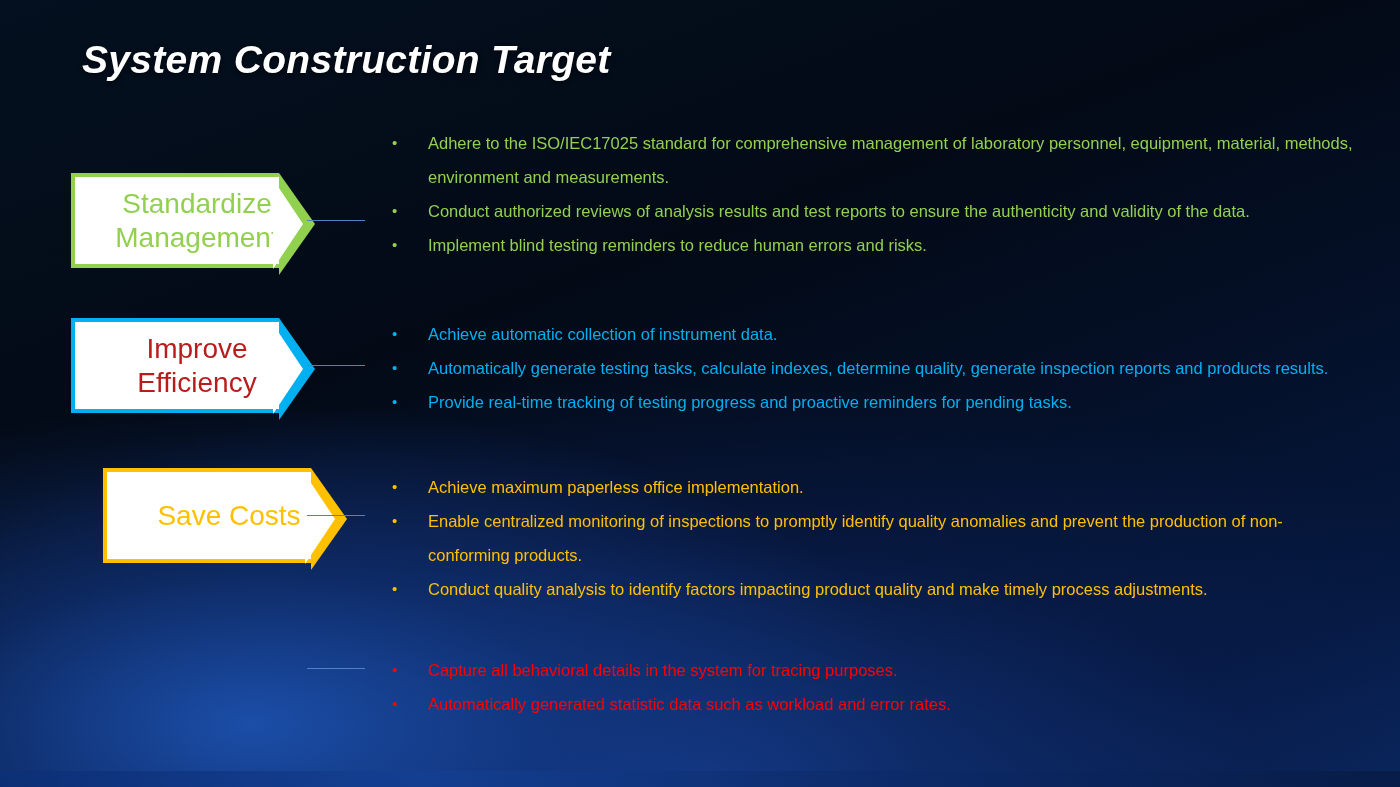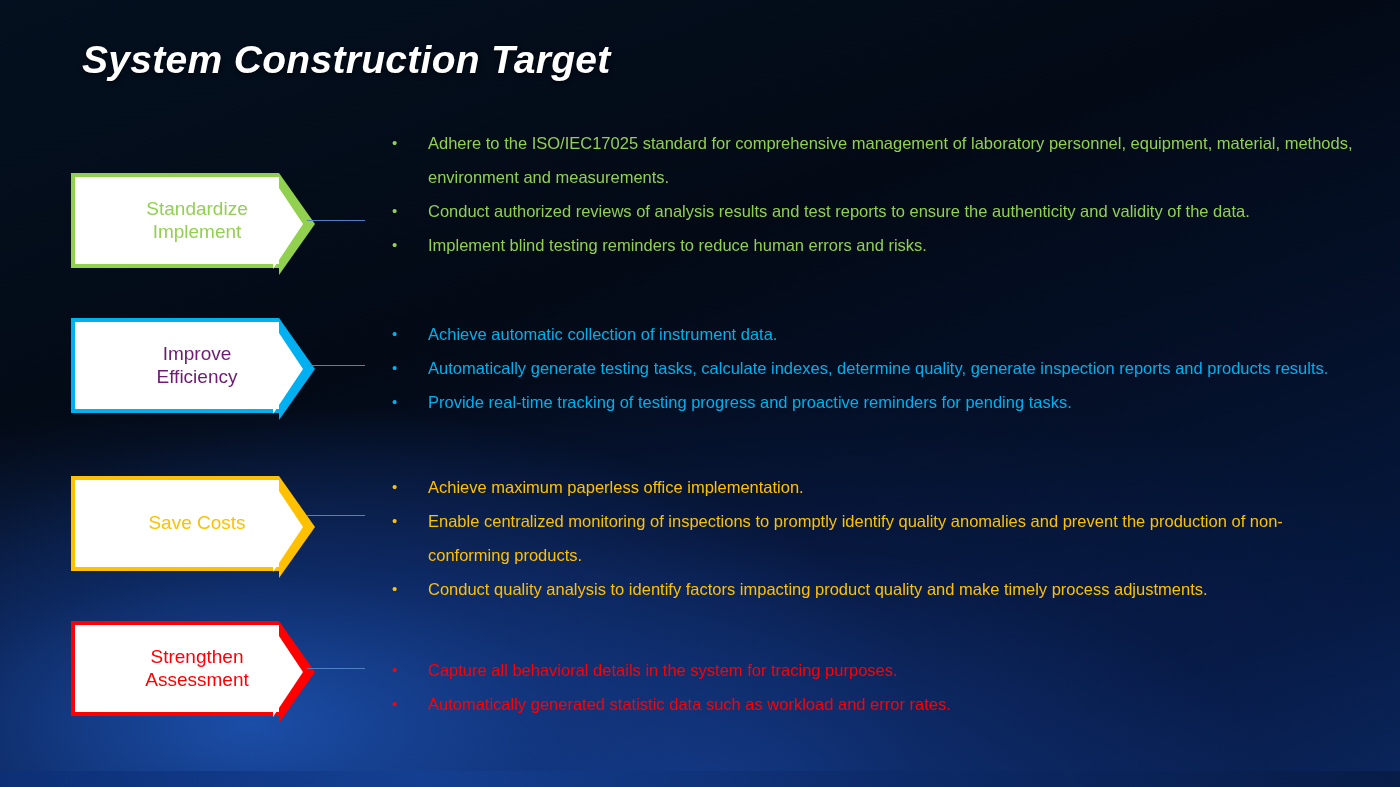--- a/index.html
+++ b/index.html
@@ -69,21 +69,21 @@
     height: 95px;
     box-sizing: border-box;
     background: #ffffff;
     border: 4px solid #999;
     border-right: none;
     display: flex;
     align-items: center;
     justify-content: center;
     text-align: center;
     line-height: 1.18;
-    font-size: 19px;
+    font-size: 28px;
     padding-left: 40px;
   }
   .tag .point {
     position: absolute;
     left: 204px;
     top: -4px;
     width: 0;
     height: 0;
     border-top: 51.5px solid transparent;
     border-bottom: 51.5px solid transparent;
@@ -132,21 +132,21 @@
   }
 
   
   .row-0 .tag { border-color: #92d050; }
   .row-0 .tag .point { border-left-color: #92d050; }
   .row-0 .tag-label { color: #92d050; }
   .row-0 .bullets, .row-0 .bullet { color: #92d050; }
 
   .row-1 .tag { border-color: #00b0f0; }
   .row-1 .tag .point { border-left-color: #00b0f0; }
-  .row-1 .tag-label { color: #701a75; }
+  .row-1 .tag-label { color: #b91c1c; }
   .row-1 .bullets, .row-1 .bullet { color: #00b0f0; }
 
   .row-2 .tag { border-color: #ffc000; }
   .row-2 .tag .point { border-left-color: #ffc000; }
   .row-2 .tag-label { color: #ffc000; }
   .row-2 .bullets, .row-2 .bullet { color: #ffc000; }
 
   .row-3 .tag { border-color: #ff0000; }
   .row-3 .tag .point { border-left-color: #ff0000; }
   .row-3 .tag-label { color: #ff0000; }
@@ -154,21 +154,21 @@
 
   
   .row-0 .tag-wrap { top: 55px; }
   .row-0 .connector { top: 102px; }
   .row-0 .bullets { top: 8px; }
 
   .row-1 .tag-wrap { top: 51px; }
   .row-1 .connector { top: 98px; }
   .row-1 .bullets { top: 50px; }
 
-  .row-2 .tag-wrap { top: 60px; }
+  .row-2 .tag-wrap { top: 52px; margin-left: 32px; }
   .row-2 .connector { top: 99px; }
   .row-2 .bullets { top: 54px; }
 
   .row-3 .tag-wrap { top: 56px; }
   .row-3 .connector { top: 103px; }
   .row-3 .bullets { top: 88px; }
 </style>
 </head>
 <body>
 
@@ -176,21 +176,21 @@
 
   <div class="title">System Construction Target</div>
 
   <div class="rows">
 
     <div class="row row-0">
       <div class="tag-wrap">
         <div class="tag">
           <div class="tag-label">
             <span>Standardize</span><br>
-            <span>Implement</span>
+            <span>Management</span>
           </div>
           <div class="point"></div>
           <div class="point-inner"></div>
         </div>
       </div>
       <div class="connector"></div>
       <div class="bullets">
         <div class="bullet">
           <span class="dot">•</span>
           <span class="btext">Adhere to the ISO/IEC17025 standard for comprehensive management of laboratory personnel, equipment, material, methods, environment and measurements.</span>
@@ -255,30 +255,20 @@
           <span class="btext">Enable centralized monitoring of inspections to promptly identify quality anomalies and prevent the production of non-conforming products.</span>
         </div>
         <div class="bullet">
           <span class="dot">•</span>
           <span class="btext">Conduct quality analysis to identify factors impacting product quality and make timely process adjustments.</span>
         </div>
       </div>
     </div>
 
     <div class="row row-3">
-      <div class="tag-wrap">
-        <div class="tag">
-          <div class="tag-label">
-            <span>Strengthen</span><br>
-            <span>Assessment</span>
-          </div>
-          <div class="point"></div>
-          <div class="point-inner"></div>
-        </div>
-      </div>
       <div class="connector"></div>
       <div class="bullets">
         <div class="bullet">
           <span class="dot">•</span>
           <span class="btext">Capture all behavioral details in the system for tracing purposes.</span>
         </div>
         <div class="bullet">
           <span class="dot">•</span>
           <span class="btext">Automatically generated statistic data such as workload and error rates.</span>
         </div>

